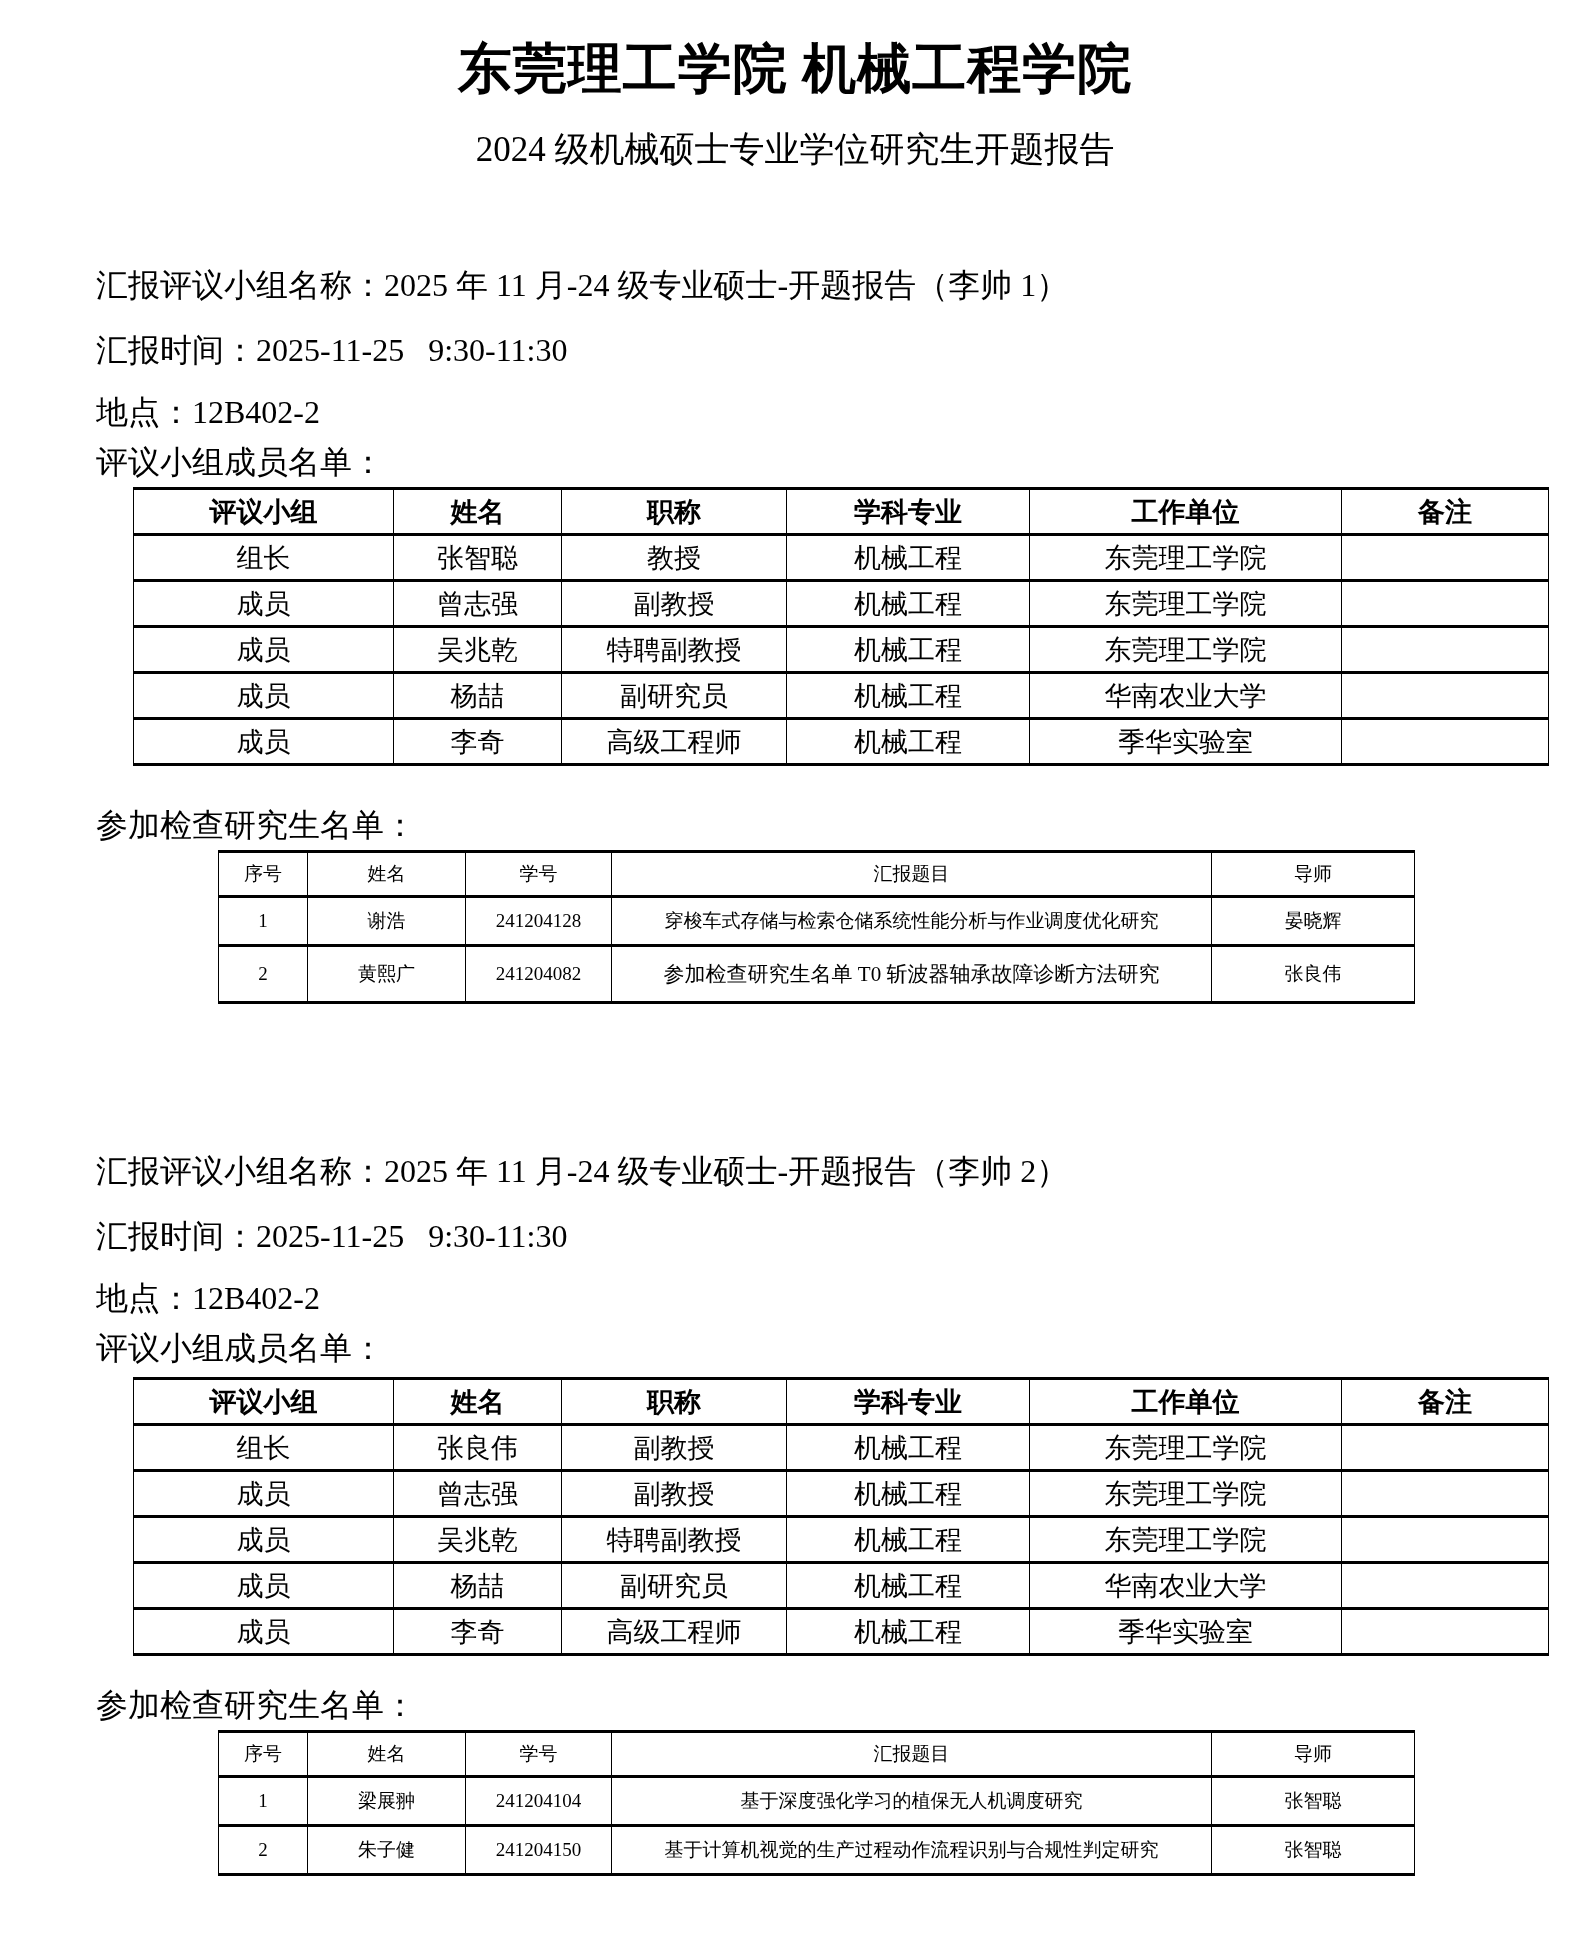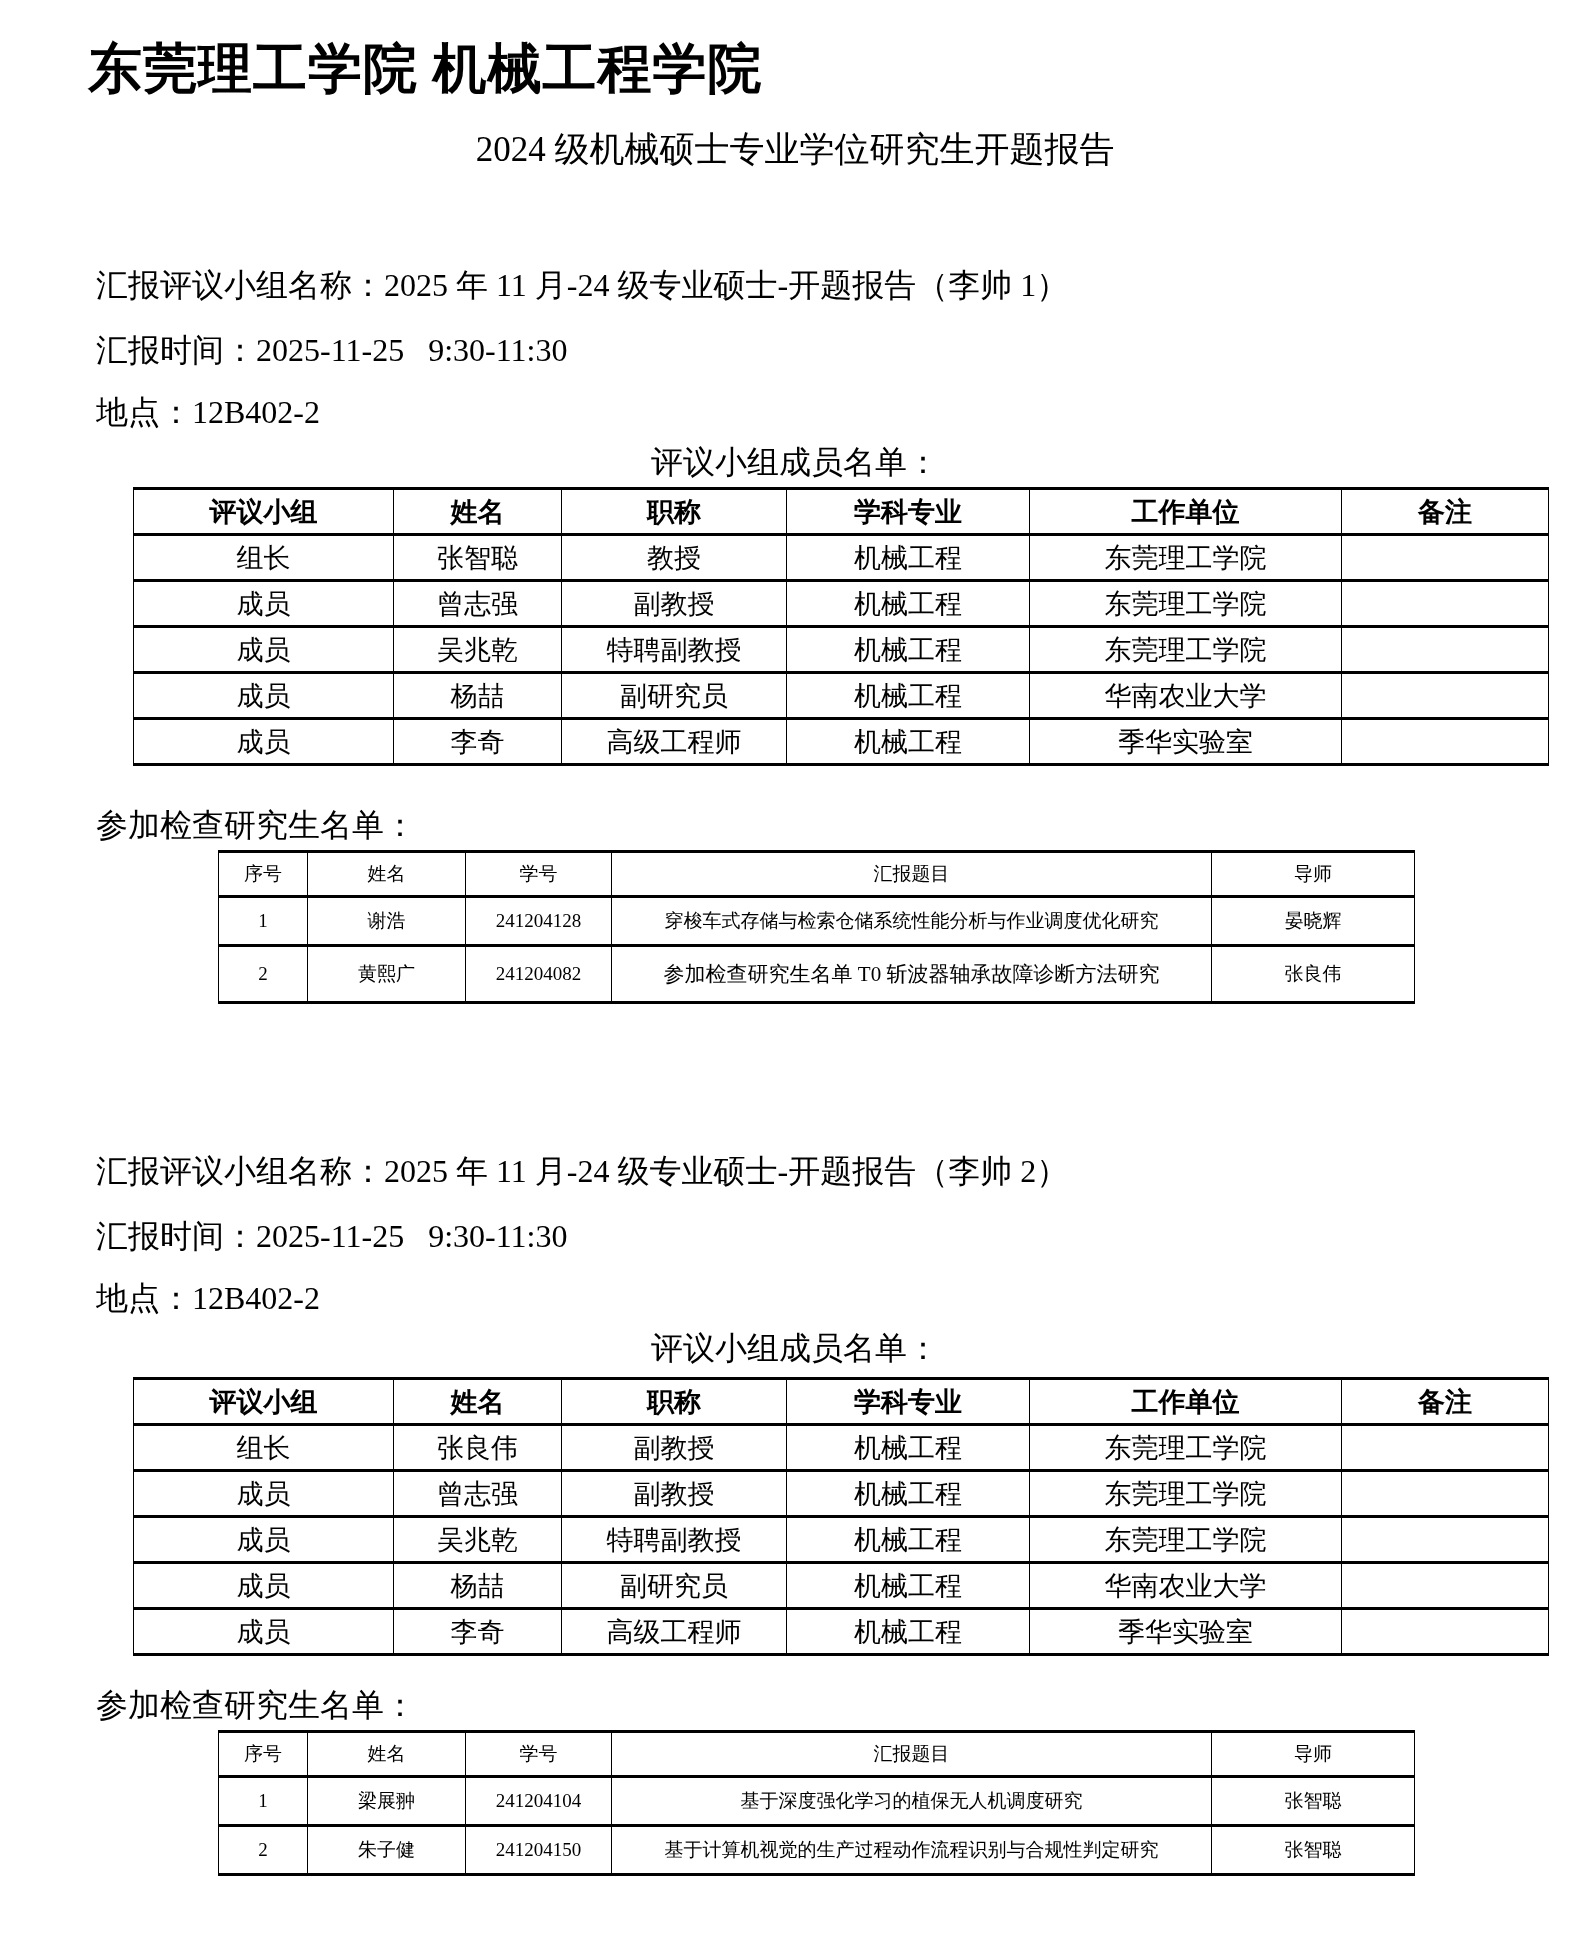--- a/index.html
+++ b/index.html
@@ -17,20 +17,21 @@
     font-family: "Liberation Serif", "DejaVu Serif", serif;
     box-sizing: border-box;
     padding: 0 84px 0 88px;
     overflow: hidden;
   }
   .doc-title {
     margin: 38px 0 0 0;
     font-size: 54px;
     line-height: 62px;
     font-weight: bold;
+    text-align: center;
     letter-spacing: 1px;
     white-space: pre-wrap;
   }
   .doc-subtitle {
     margin: 28px 0 0 0;
     font-size: 35px;
     line-height: 44px;
     font-weight: normal;
     text-align: center;
     white-space: pre-wrap;
@@ -38,21 +39,21 @@
   .info-line {
     font-size: 32px;
     line-height: 34px;
     margin: 8px;
     white-space: pre-wrap;
   }
   .sec-groupname { margin-top: 96px; }
   .sec2 .sec-groupname { margin-top: 150px; }
   .sec-time { margin-top: 31px; }
   .sec-location { margin-top: 28px; }
-  .sec-memberslabel { margin-top: 16px; text-align: center; }
+  .sec-memberslabel { margin-top: 16px; }
   .members-table {
     border-collapse: collapse;
     table-layout: fixed;
     width: 1415px;
     margin-top: 3px;
     margin-left: 45px;
   }
   .sec2 .members-table { margin-top: 12px; }
   .members-table th, .members-table td {
     border-top: 3px solid #000;

